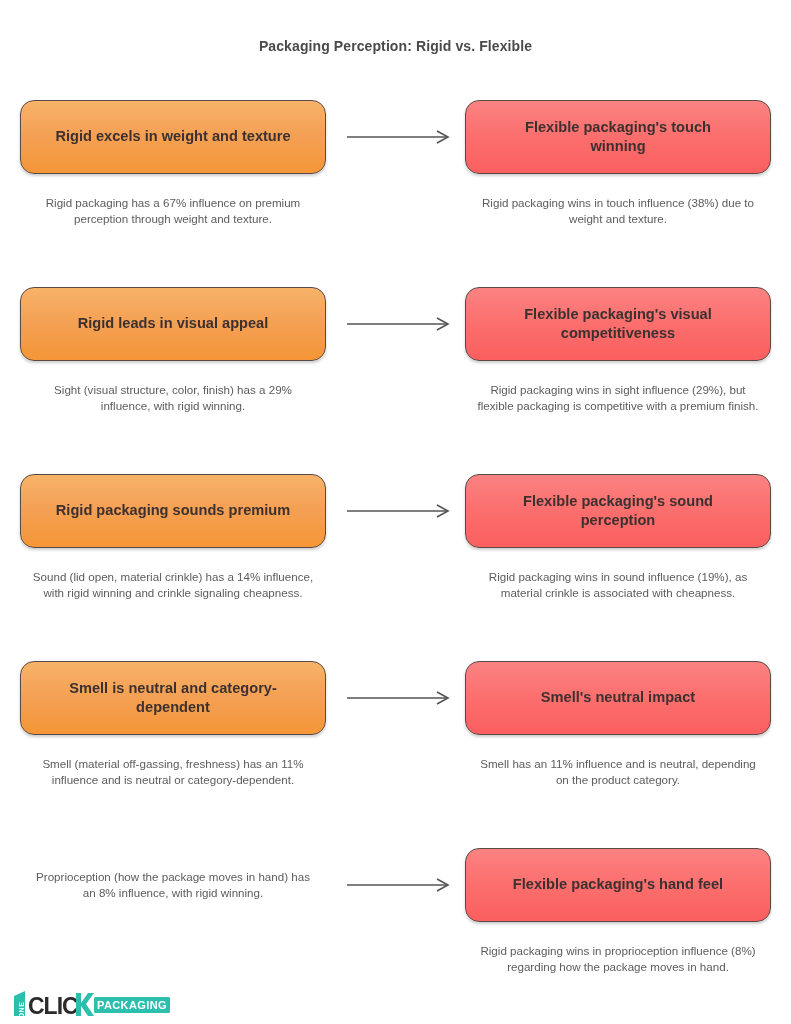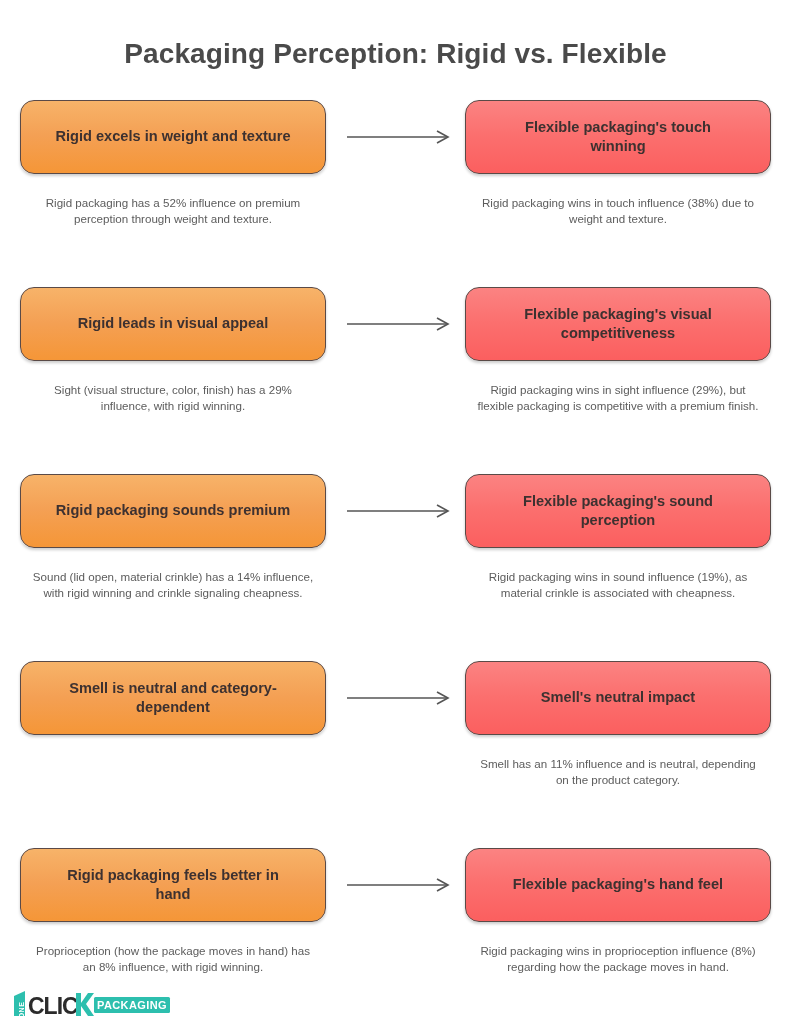--- a/index.html
+++ b/index.html
@@ -20,21 +20,21 @@
     overflow: hidden;
   }
 
   
   .title {
     position: absolute;
     top: 38px;
     left: 0;
     width: 791px;
     text-align: center;
-    font-size: 28px;
+    font-size: 14px;
     font-weight: bold;
     color: #4a4a4a;
     letter-spacing: 0.1px;
   }
 
   
   .rows {
     position: absolute;
     top: 100px;
     left: 0;
@@ -121,21 +121,21 @@
 
   <div class="title">Packaging Perception: Rigid vs. Flexible</div>
 
   <div class="rows">
 
     <div class="row">
       <div class="col col-left">
         <div class="pill pill-orange">
           <span class="pill-label">Rigid excels in weight and texture</span>
         </div>
-        <div class="caption">Rigid packaging has a 52% influence on premium perception through weight and texture.</div>
+        <div class="caption">Rigid packaging has a 67% influence on premium perception through weight and texture.</div>
       </div>
       <div class="arrow">
         <svg width="110" height="16" viewBox="0 0 110 16" aria-hidden="true">
           <line x1="2" y1="8" x2="102" y2="8" stroke="#555555" stroke-width="1.6"></line>
           <polyline points="92,2 103,8 92,14" fill="none" stroke="#555555" stroke-width="1.6"></polyline>
         </svg>
       </div>
       <div class="col col-right">
         <div class="pill pill-red">
           <span class="pill-label">Flexible packaging's touch winning</span>
@@ -184,40 +184,38 @@
         </div>
         <div class="caption">Rigid packaging wins in sound influence (19%), as material crinkle is associated with cheapness.</div>
       </div>
     </div>
 
     <div class="row">
       <div class="col col-left">
         <div class="pill pill-orange">
           <span class="pill-label">Smell is neutral and category-dependent</span>
         </div>
+        <div class="caption">Smell (material off-gassing, freshness) has an 11% influence and is neutral or category-dependent.</div>
       </div>
       <div class="arrow">
         <svg width="110" height="16" viewBox="0 0 110 16" aria-hidden="true">
           <line x1="2" y1="8" x2="102" y2="8" stroke="#555555" stroke-width="1.6"></line>
           <polyline points="92,2 103,8 92,14" fill="none" stroke="#555555" stroke-width="1.6"></polyline>
         </svg>
       </div>
       <div class="col col-right">
         <div class="pill pill-red">
           <span class="pill-label">Smell's neutral impact</span>
         </div>
         <div class="caption">Smell has an 11% influence and is neutral, depending on the product category.</div>
       </div>
     </div>
 
     <div class="row">
       <div class="col col-left">
-        <div class="pill pill-orange">
-          <span class="pill-label">Rigid packaging feels better in hand</span>
-        </div>
         <div class="caption">Proprioception (how the package moves in hand) has an 8% influence, with rigid winning.</div>
       </div>
       <div class="arrow">
         <svg width="110" height="16" viewBox="0 0 110 16" aria-hidden="true">
           <line x1="2" y1="8" x2="102" y2="8" stroke="#555555" stroke-width="1.6"></line>
           <polyline points="92,2 103,8 92,14" fill="none" stroke="#555555" stroke-width="1.6"></polyline>
         </svg>
       </div>
       <div class="col col-right">
         <div class="pill pill-red">

